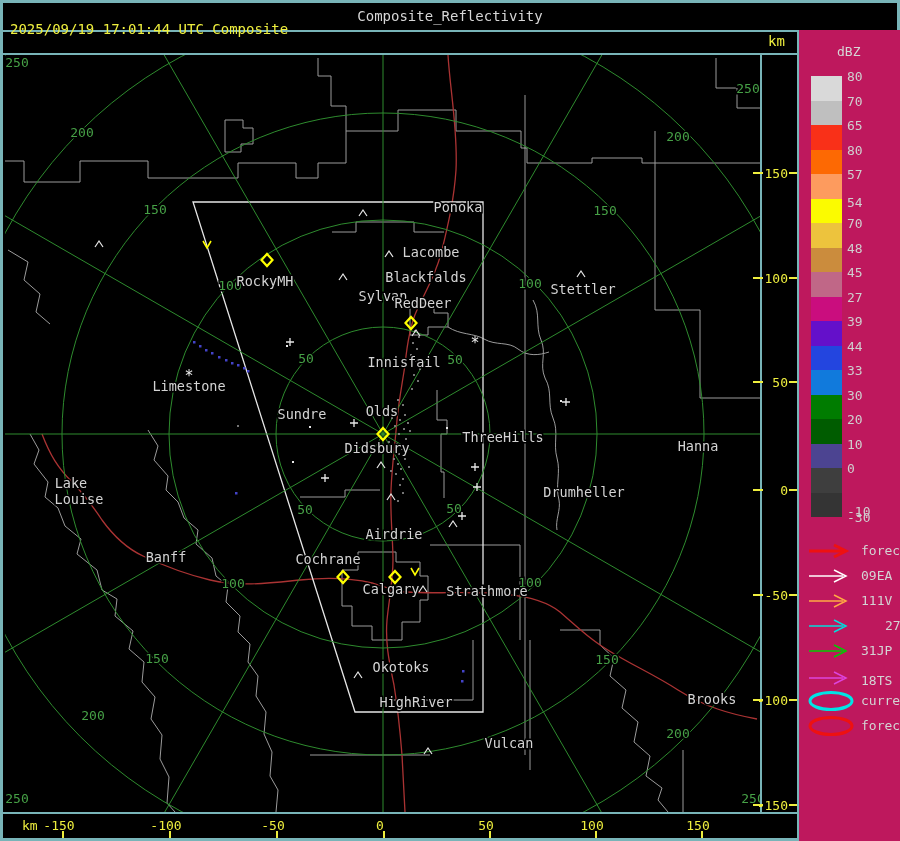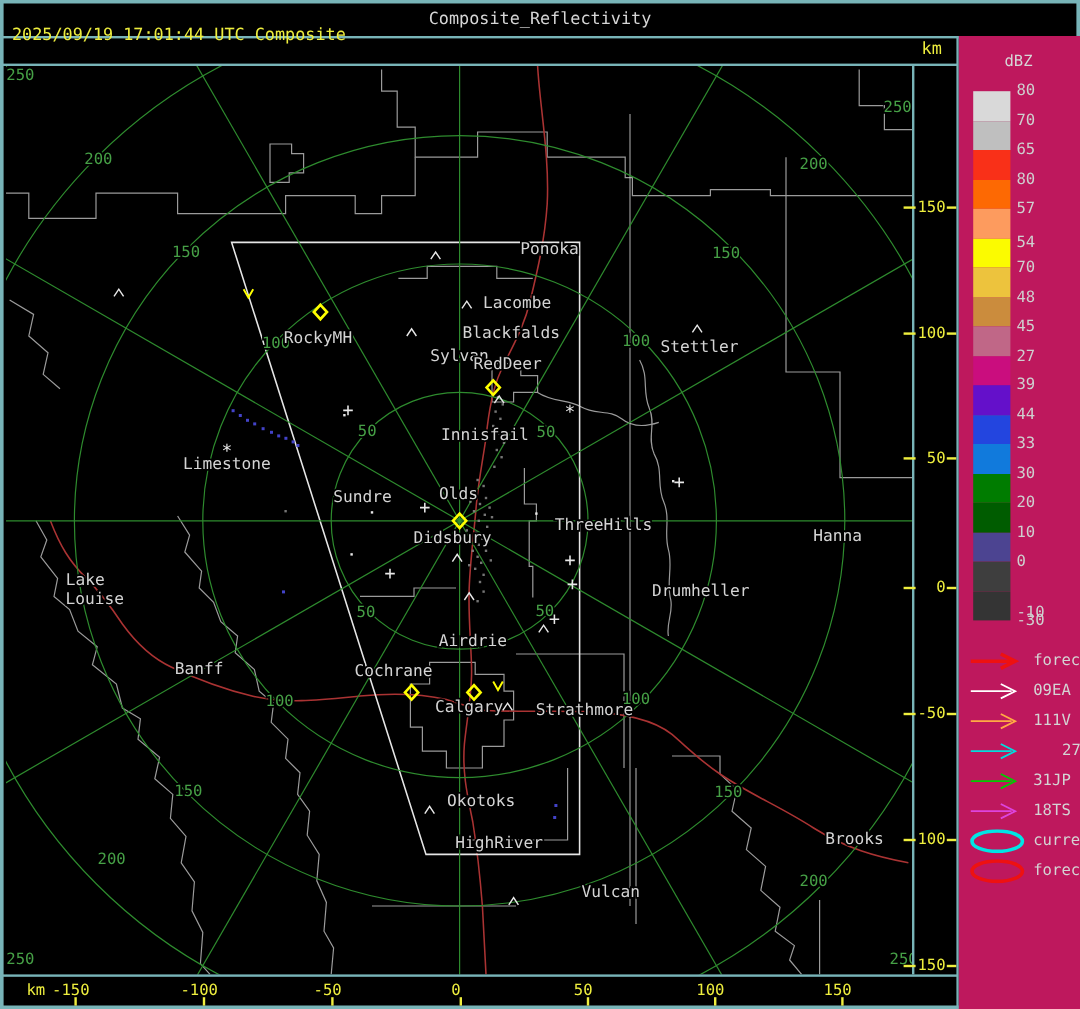--- a/index.html
+++ b/index.html
@@ -342,21 +342,21 @@
           </svg>
           <span>27ZW</span>
         </div>
         <div class="legend-row" style="top: 608px; justify-content: flex-end;">
           <svg width="48" height="20">
             <line x1="2" y1="10" x2="36" y2="10" stroke="#00cc00" stroke-width="1.5"></line>
             <path d="M27,4 L39,10 L27,16" stroke="#00cc00" stroke-width="1.5" fill="none"></path>
           </svg>
           <span>31JP</span>
         </div>
-        <div class="legend-row" style="top: 633px;">
+        <div class="legend-row" style="top: 633px; align-items: flex-end;">
           <svg width="48" height="20">
             <line x1="2" y1="10" x2="36" y2="10" stroke="#dd44dd" stroke-width="1.5"></line>
             <path d="M27,4 L39,10 L27,16" stroke="#dd44dd" stroke-width="1.5" fill="none"></path>
           </svg>
           <span>18TS</span>
         </div>
         <div class="legend-row" style="top: 658px;">
           <svg width="48" height="20">
             <ellipse cx="24" cy="10" rx="21" ry="8.5" stroke="#00e5e5" stroke-width="3" fill="none"></ellipse>
           </svg>

